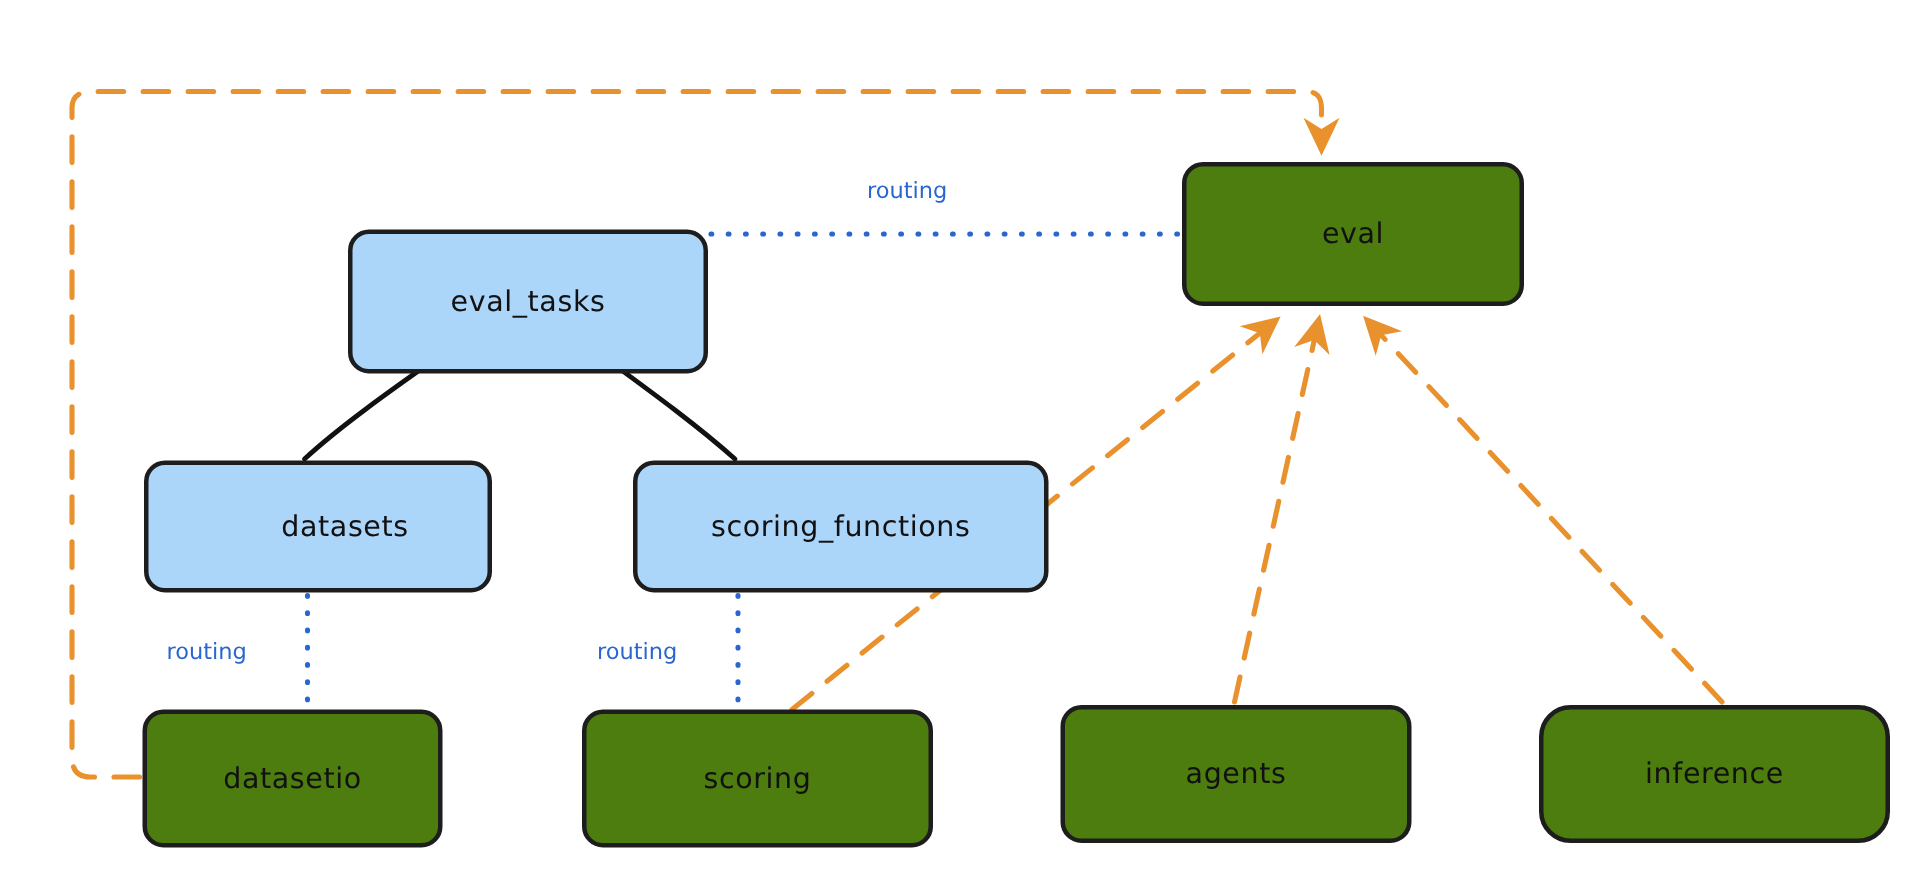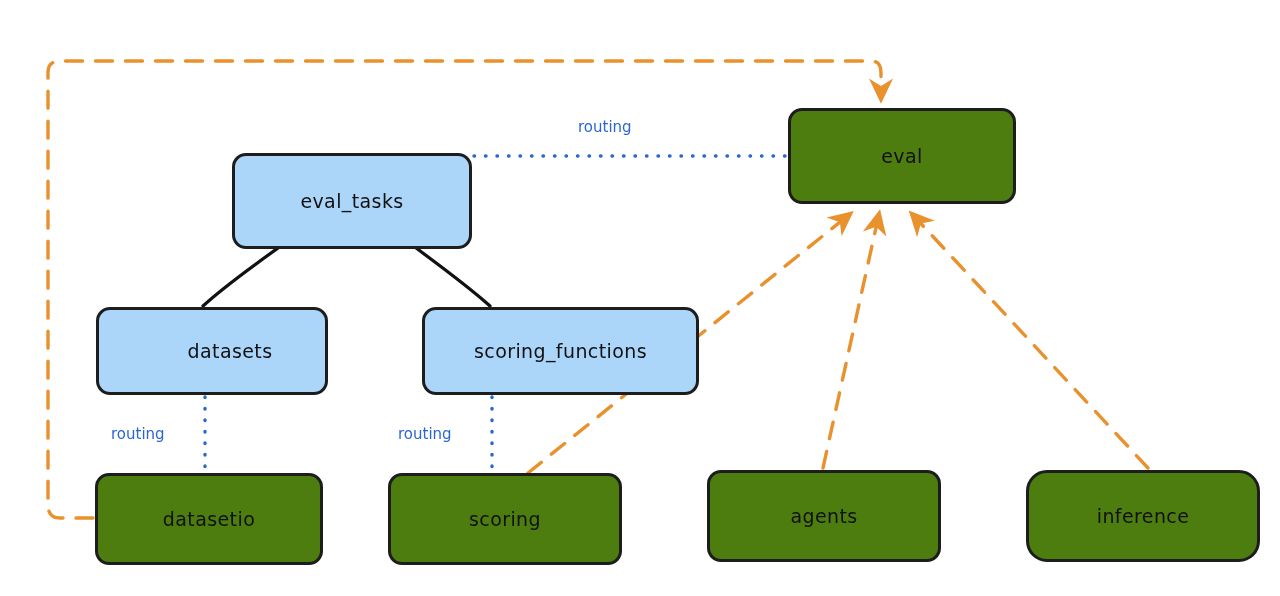--- a/index.html
+++ b/index.html
@@ -56,21 +56,21 @@
   </div>
 
   <div class="node blue" style="left:96px;top:307px;width:232px;height:88px;padding-left:36px;">
     <span class="lbl">datasets</span>
   </div>
 
   <div class="node blue" style="left:378px;top:307px;width:277px;height:88px;margin-left:44px;">
     <span class="lbl">scoring_functions</span>
   </div>
 
-  <div class="node green" style="left:95px;top:473px;width:228px;height:92px;">
+  <div class="node green" style="left:95px;top:473px;width:200px;height:92px;">
     <span class="lbl">datasetio</span>
   </div>
 
   <div class="node green" style="left:388px;top:473px;width:234px;height:92px;">
     <span class="lbl">scoring</span>
   </div>
 
   <div class="node green" style="left:707px;top:470px;width:234px;height:92px;">
     <span class="lbl">agents</span>
   </div>

